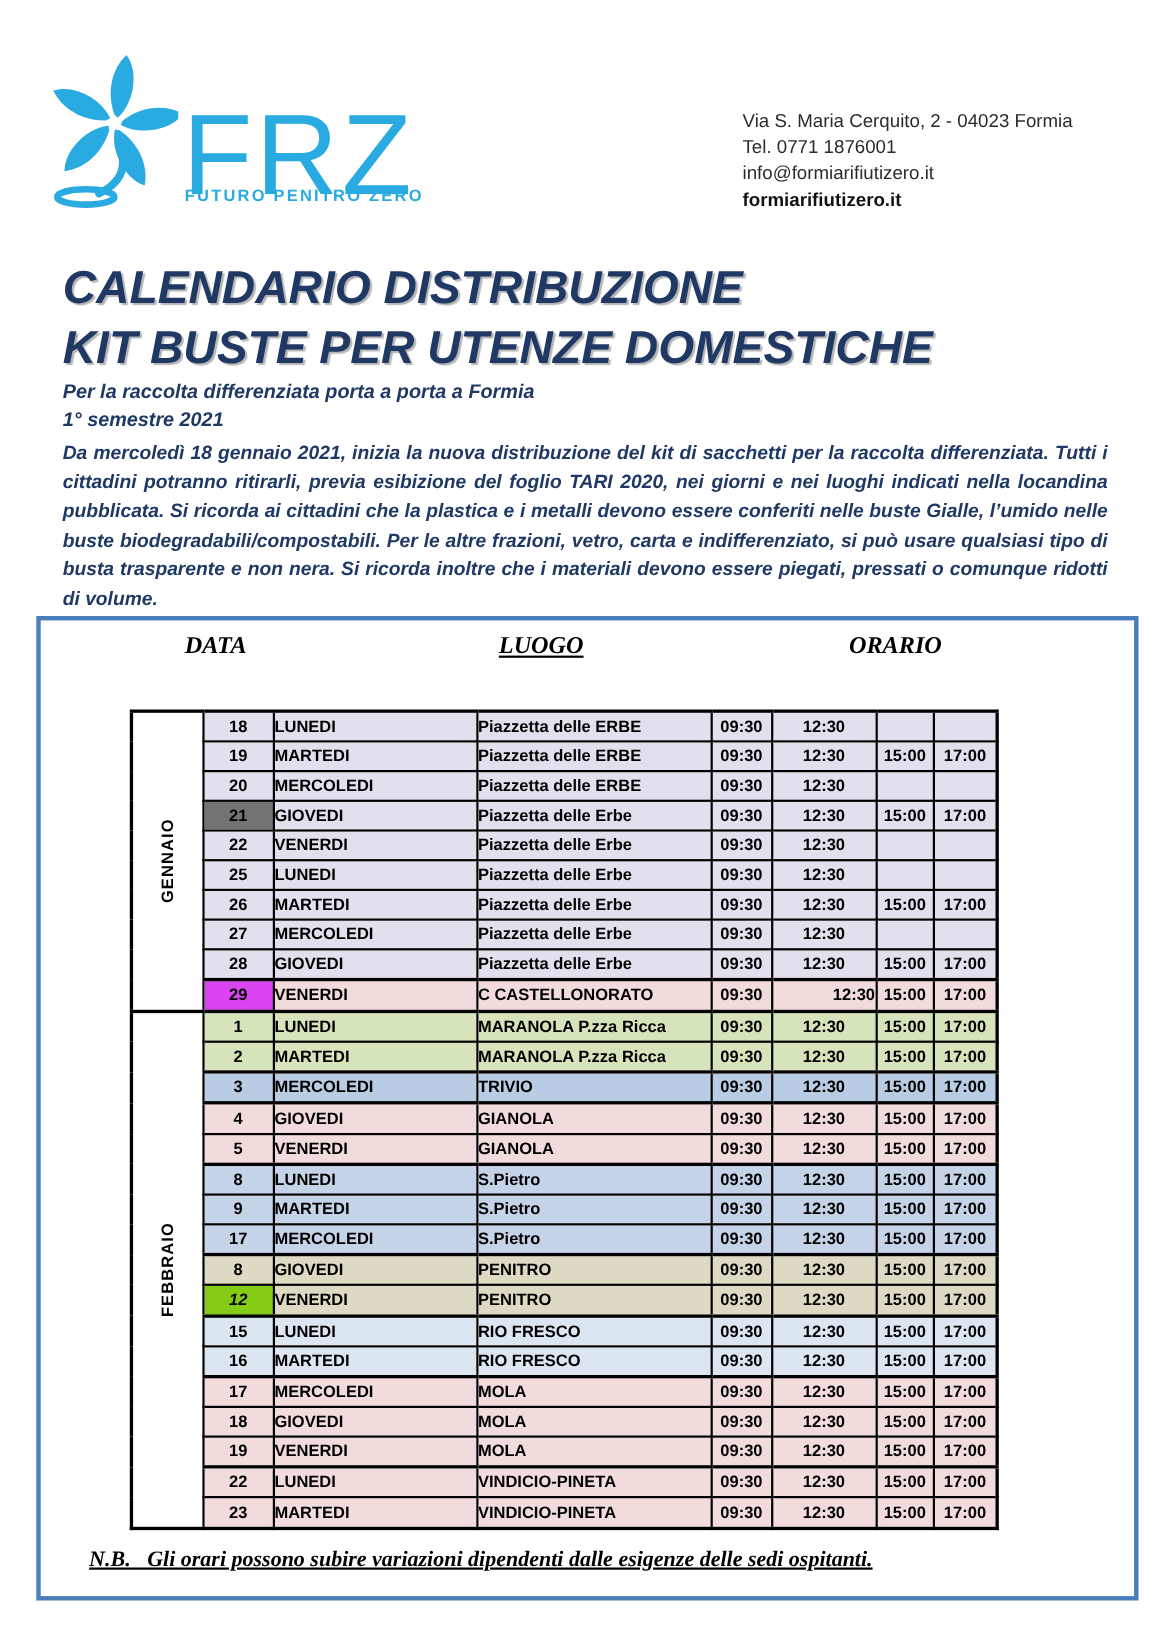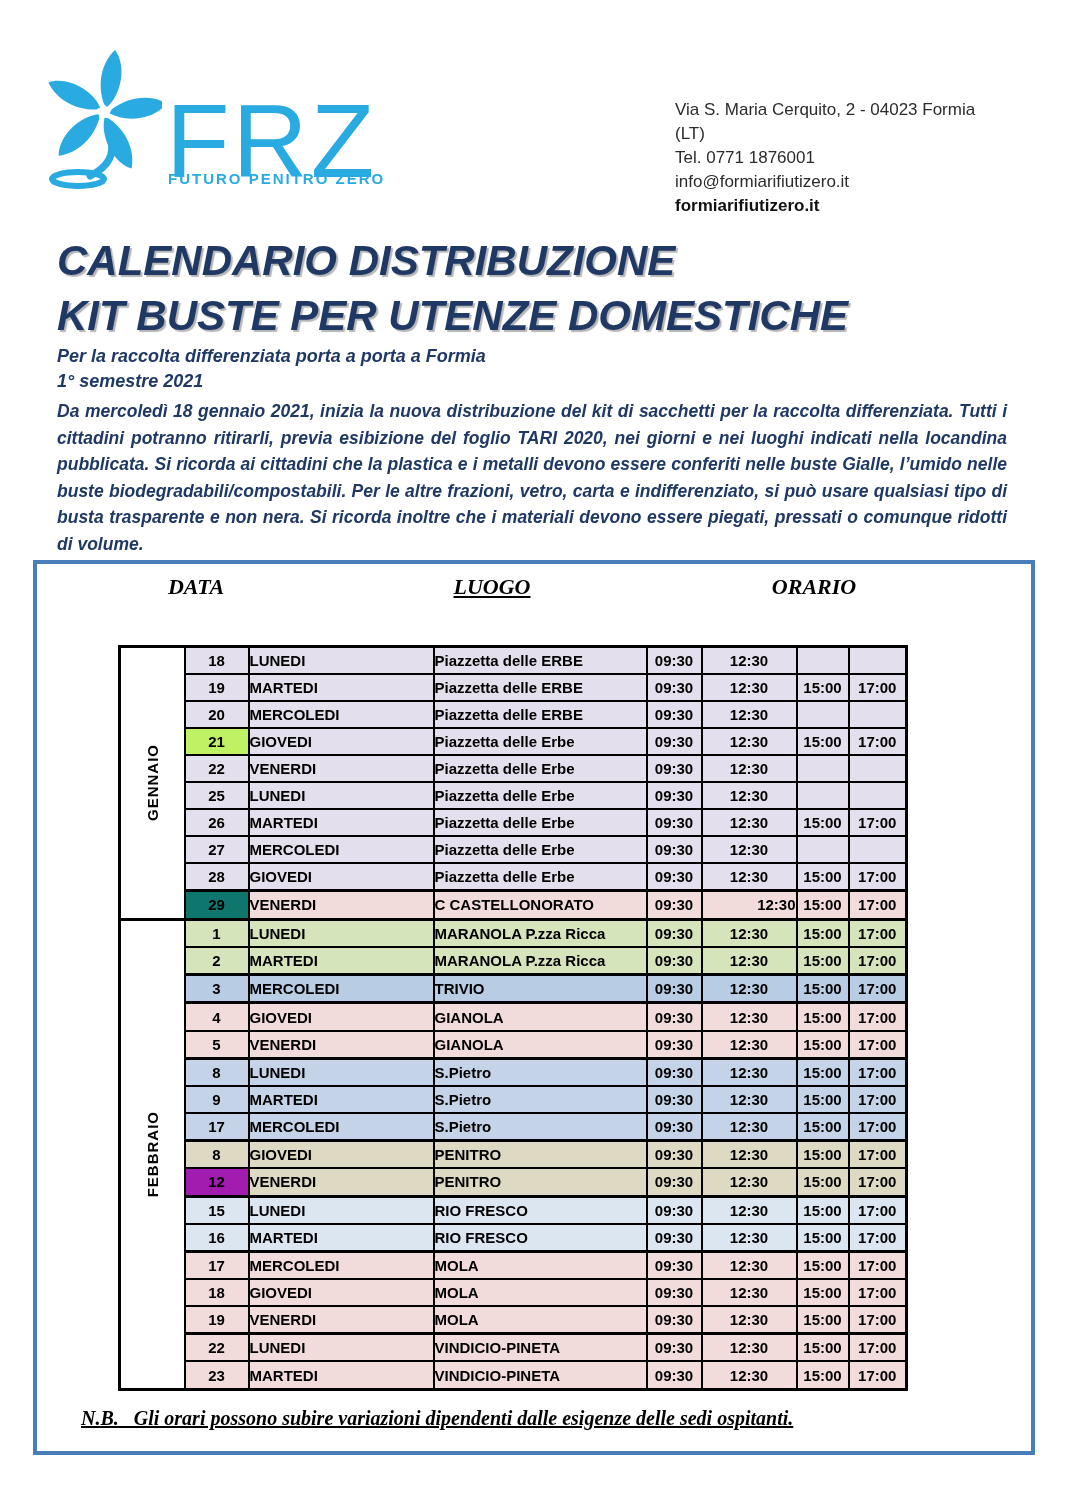--- a/index.html
+++ b/index.html
@@ -103,21 +103,20 @@
       <path d="M0,-8 C -7,-27 -3,-49 11,-62 C 23,-46 17,-17 3,-5 Z" transform="rotate(288)"></path>
     </g>
     <path d="M66,90 C 72,108 62,120 46,128" stroke="#29ABE2" stroke-width="7" fill="none" stroke-linecap="round"></path>
     <ellipse cx="34" cy="131" rx="26" ry="7" fill="none" stroke="#29ABE2" stroke-width="6"></ellipse>
   </svg>
   <div class="logo-frz">FRZ</div>
   <div class="logo-tagline">FUTURO PENITRO ZERO</div>
 
   <div class="contact">
     <div>Via S. Maria Cerquito, 2 - 04023 Formia</div>
-    <div>(LT)</div>
     <div>Tel. 0771 1876001</div>
     <div>info@formiarifiutizero.it</div>
     <div class="site">formiarifiutizero.it</div>
   </div>
 
   <div class="title-line t2">KIT BUSTE PER UTENZE DOMESTICHE</div>
   <div class="title-line t1">CALENDARIO DISTRIBUZIONE</div>
   <div class="subtitle-line s1">Per la raccolta differenziata porta a porta a Formia</div>
   <div class="subtitle-line s2">1° semestre 2021</div>
 
@@ -164,21 +163,21 @@
           <tr>
             <td class="c-date" style="background: rgb(228, 223, 236);">20</td>
             <td class="c-day" style="background: rgb(228, 223, 236);">MERCOLEDI</td>
             <td class="c-place" style="background: rgb(228, 223, 236);">Piazzetta delle ERBE</td>
             <td class="c-time" style="background: rgb(228, 223, 236);">09:30</td>
             <td class="c-time" style="background: rgb(228, 223, 236);">12:30</td>
             <td class="c-time" style="background: rgb(228, 223, 236);"></td>
             <td class="c-time" style="background: rgb(228, 223, 236);"></td>
           </tr>
           <tr>
-            <td class="c-date" style="background: #bef264;">21</td>
+            <td class="c-date" style="background: #737373;">21</td>
             <td class="c-day" style="background: rgb(228, 223, 236);">GIOVEDI</td>
             <td class="c-place" style="background: rgb(228, 223, 236);">Piazzetta delle Erbe</td>
             <td class="c-time" style="background: rgb(228, 223, 236);">09:30</td>
             <td class="c-time" style="background: rgb(228, 223, 236);">12:30</td>
             <td class="c-time" style="background: rgb(228, 223, 236);">15:00</td>
             <td class="c-time" style="background: rgb(228, 223, 236);">17:00</td>
           </tr>
           <tr>
             <td class="c-date" style="background: rgb(228, 223, 236);">22</td>
             <td class="c-day" style="background: rgb(228, 223, 236);">VENERDI</td>
@@ -218,21 +217,21 @@
           <tr>
             <td class="c-date" style="background: rgb(228, 223, 236); margin-top: 32px;">28</td>
             <td class="c-day" style="background: rgb(228, 223, 236);">GIOVEDI</td>
             <td class="c-place" style="background: rgb(228, 223, 236);">Piazzetta delle Erbe</td>
             <td class="c-time" style="background: rgb(228, 223, 236);">09:30</td>
             <td class="c-time" style="background: rgb(228, 223, 236);">12:30</td>
             <td class="c-time" style="background: rgb(228, 223, 236);">15:00</td>
             <td class="c-time" style="background: rgb(228, 223, 236);">17:00</td>
           </tr>
           <tr class="loc-start">
-            <td class="c-date" style="background: #0f766e;">29</td>
+            <td class="c-date" style="background: #d946ef;">29</td>
             <td class="c-day" style="background: rgb(242, 220, 219);">VENERDI</td>
             <td class="c-place" style="background: rgb(242, 220, 219);">C CASTELLONORATO</td>
             <td class="c-time" style="background: rgb(242, 220, 219);">09:30</td>
             <td class="c-time t2r" style="background: rgb(242, 220, 219);">12:30</td>
             <td class="c-time" style="background: rgb(242, 220, 219);">15:00</td>
             <td class="c-time" style="background: rgb(242, 220, 219);">17:00</td>
           </tr>
           <tr class="loc-start">
             <td rowspan="17" class="month-cell">
               <div class="vert">FEBBRAIO</div>
@@ -311,21 +310,21 @@
           <tr class="loc-start">
             <td class="c-date" style="background: rgb(221, 217, 195);">8</td>
             <td class="c-day" style="background: rgb(221, 217, 195);">GIOVEDI</td>
             <td class="c-place" style="background: rgb(221, 217, 195);">PENITRO</td>
             <td class="c-time" style="background: rgb(221, 217, 195);">09:30</td>
             <td class="c-time" style="background: rgb(221, 217, 195);">12:30</td>
             <td class="c-time" style="background: rgb(221, 217, 195);">15:00</td>
             <td class="c-time" style="background: rgb(221, 217, 195);">17:00</td>
           </tr>
           <tr>
-            <td class="c-date" style="background: #a21caf;">12</td>
+            <td class="c-date" style="background: #84cc16; font-style: italic;">12</td>
             <td class="c-day" style="background: rgb(221, 217, 195);">VENERDI</td>
             <td class="c-place" style="background: rgb(221, 217, 195);">PENITRO</td>
             <td class="c-time" style="background: rgb(221, 217, 195);">09:30</td>
             <td class="c-time" style="background: rgb(221, 217, 195);">12:30</td>
             <td class="c-time" style="background: rgb(221, 217, 195);">15:00</td>
             <td class="c-time" style="background: rgb(221, 217, 195);">17:00</td>
           </tr>
           <tr class="loc-start">
             <td class="c-date" style="background: rgb(220, 230, 241);">15</td>
             <td class="c-day" style="background: rgb(220, 230, 241);">LUNEDI</td>

